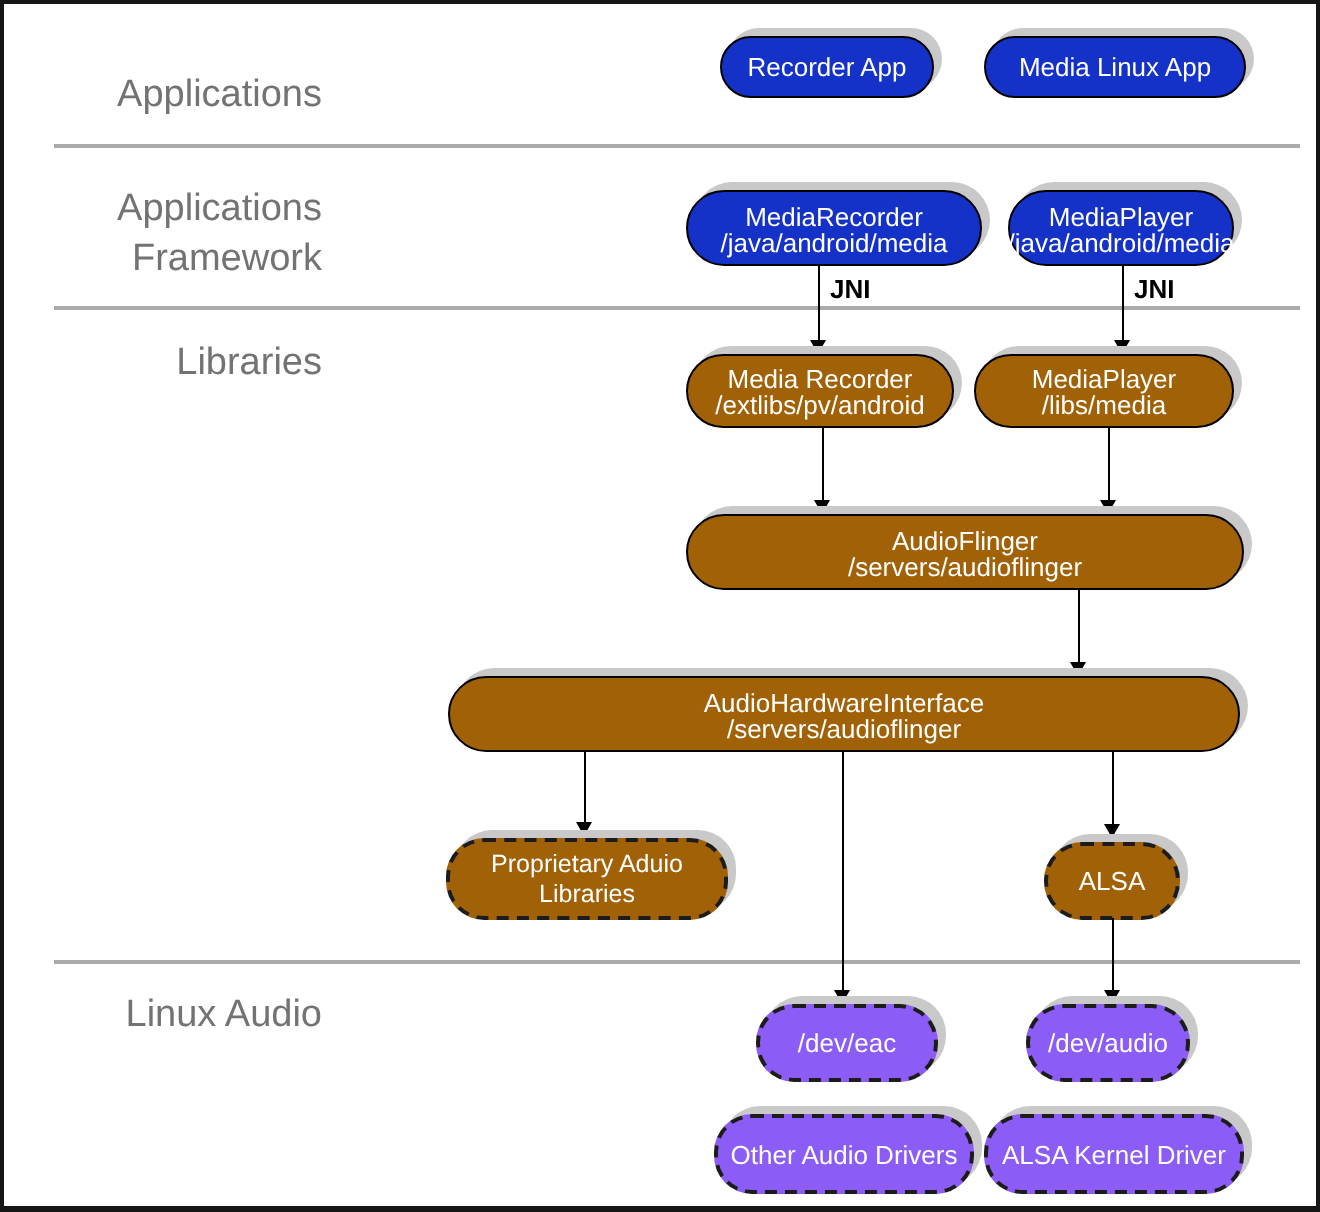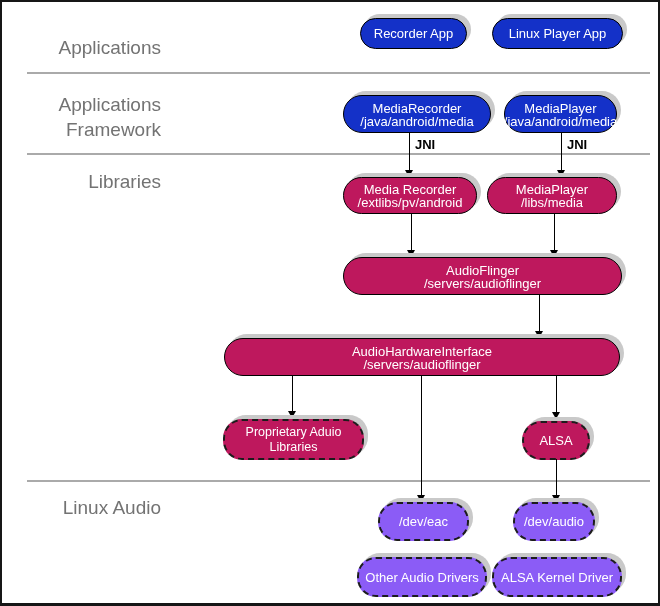--- a/index.html
+++ b/index.html
@@ -28,21 +28,21 @@
     border-radius:19px;
     box-shadow:4px -4px 0 #c9c9c9;
     color:#fff;
     display:flex;flex-direction:column;
     align-items:center;justify-content:center;
     text-align:center;
     box-sizing:border-box;
   }
   .pill.dashed{border:2px dashed #1c1c1c;}
   .blue{background:#1431c8;}
-  .green{background:#be185d;}
+  .green{background:#a16207;}
   .red{background:#8b5cf6;}
   .t{font-size:13px;line-height:15px;}
   .s{font-size:13px;line-height:12px;}
   .t-wrap{font-size:12.5px;line-height:15px;padding:0 12px;}
   .vl{position:absolute;width:1px;background:#000;}
   .arr{
     position:absolute;width:0;height:0;
     border-left:4px solid transparent;
     border-right:4px solid transparent;
     border-top:7px solid #000;
@@ -72,21 +72,21 @@
   </div>
 
   <div class="divider" style="top:70px;"></div>
   <div class="divider" style="top:151px;"></div>
   <div class="divider" style="top:478px;"></div>
 
   <div class="pill blue" style="left:358px;top:16px;width:107px;height:31px;">
     <div class="t">Recorder App</div>
   </div>
   <div class="pill blue" style="left:490px;top:16px;width:131px;height:31px;">
-    <div class="t">Linux Player App</div>
+    <div class="t">Media Linux App</div>
   </div>
 
   <div class="pill blue" style="left:341px;top:93px;width:148px;height:38px;">
     <div class="t">MediaRecorder</div>
     <div class="s">/java/android/media</div>
   </div>
   <div class="pill blue" style="left:502px;top:93px;width:113px;height:38px;">
     <div class="t">MediaPlayer</div>
     <div class="s">/java/android/media</div>
   </div>

